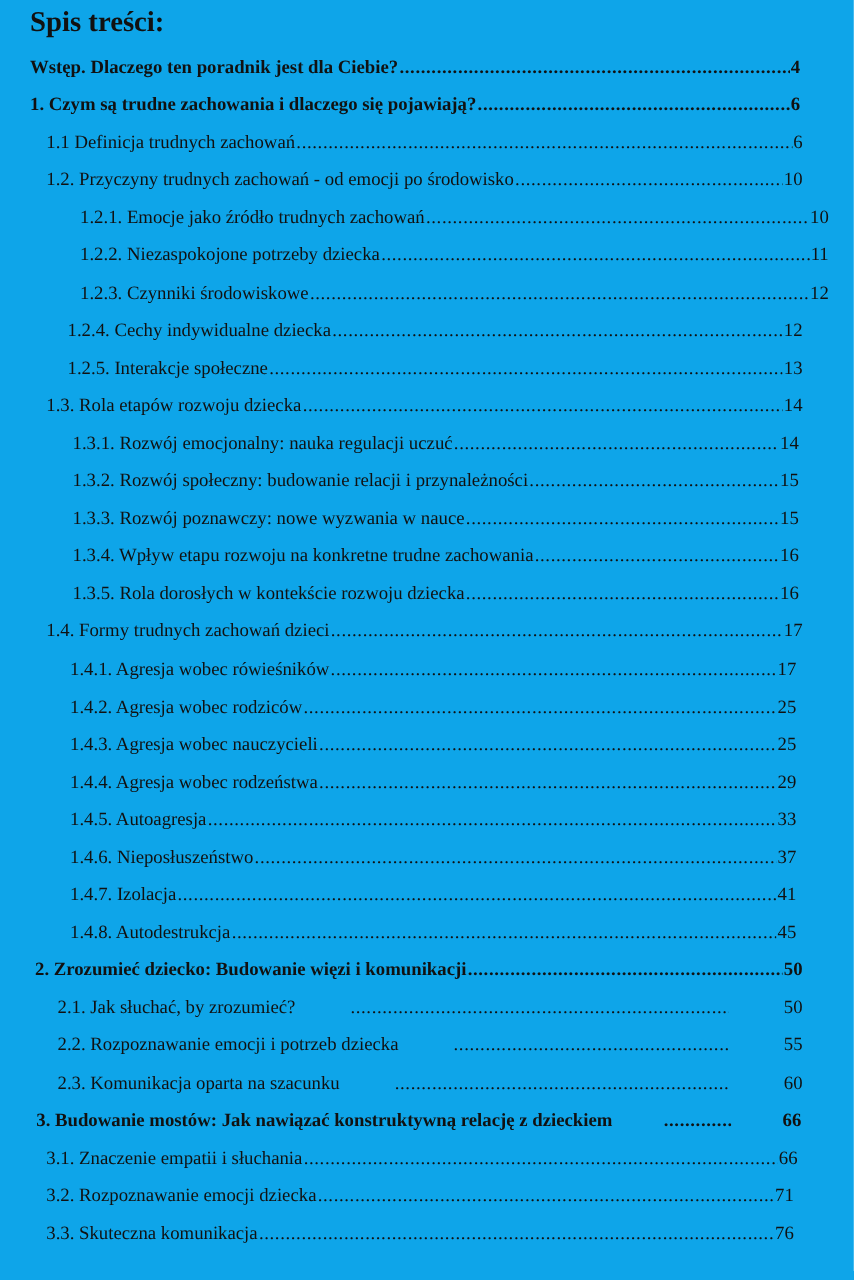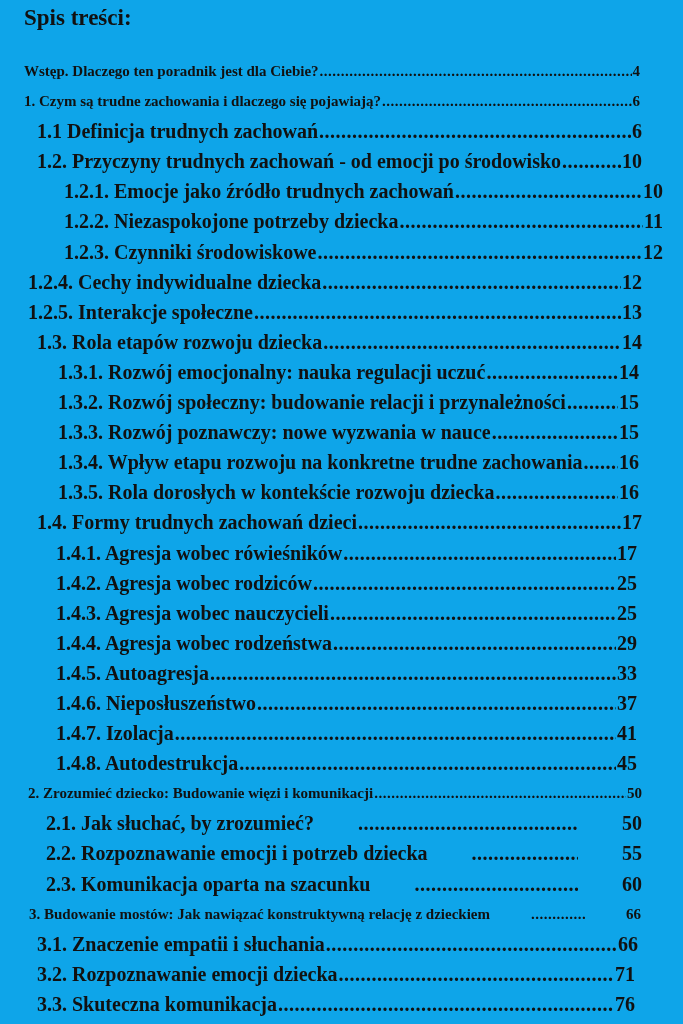--- a/index.html
+++ b/index.html
@@ -28,36 +28,35 @@
     left: 24px;
     top: 2px;
     font-size: 23px;
     font-weight: bold;
     line-height: 32px;
     margin: 0;
   }
   .toc-list {
     position: absolute;
     left: 0;
-    top: 56px;
+    top: 39px;
     width: 683px;
     margin: 0;
     padding: 0;
     list-style: none;
   }
   .toc-entry {
     display: flex;
     align-items: baseline;
     height: 30.1px;
     line-height: 30px;
-    font-size: 20px;
+    font-size: 15px;
     box-sizing: border-box;
     white-space: nowrap;
     cursor: pointer;
-    font-weight: bold;
   }
   .toc-entry.bold {
     font-weight: bold;
     font-size: 15px;
   }
   .toc-entry .label {
     flex: 0 0 auto;
   }
   .toc-entry .leader {
     flex: 1 1 auto;
@@ -70,21 +69,21 @@
     content: "................................................................................................................................................................................................................................................";
   }
   .toc-entry .page-num {
     flex: 0 0 auto;
   }
   
   .l0 { padding-left: 24px; padding-right: 43px; }
   .l1 { padding-left: 24px; padding-right: 43px; }
   .l2 { padding-left: 37px; padding-right: 41px; }
   .l3 { padding-left: 64px; padding-right: 20px; }
-  .l3b { padding-left: 28px; padding-right: 41px; }
+  .l3b { padding-left: 54px; padding-right: 41px; }
   .l3c { padding-left: 58px; padding-right: 44px; }
   .l3d { padding-left: 56px; padding-right: 46px; }
   .l2b { padding-left: 46px; padding-right: 41px; gap: 43px; }
   .l1b { padding-left: 28px; padding-right: 41px; }
   .l1c { padding-left: 29px; padding-right: 42px; gap: 40px; }
   .l2c { padding-left: 37px; padding-right: 45px; }
   .l2d { padding-left: 37px; padding-right: 48px; }
 </style>
 </head>
 <body>

